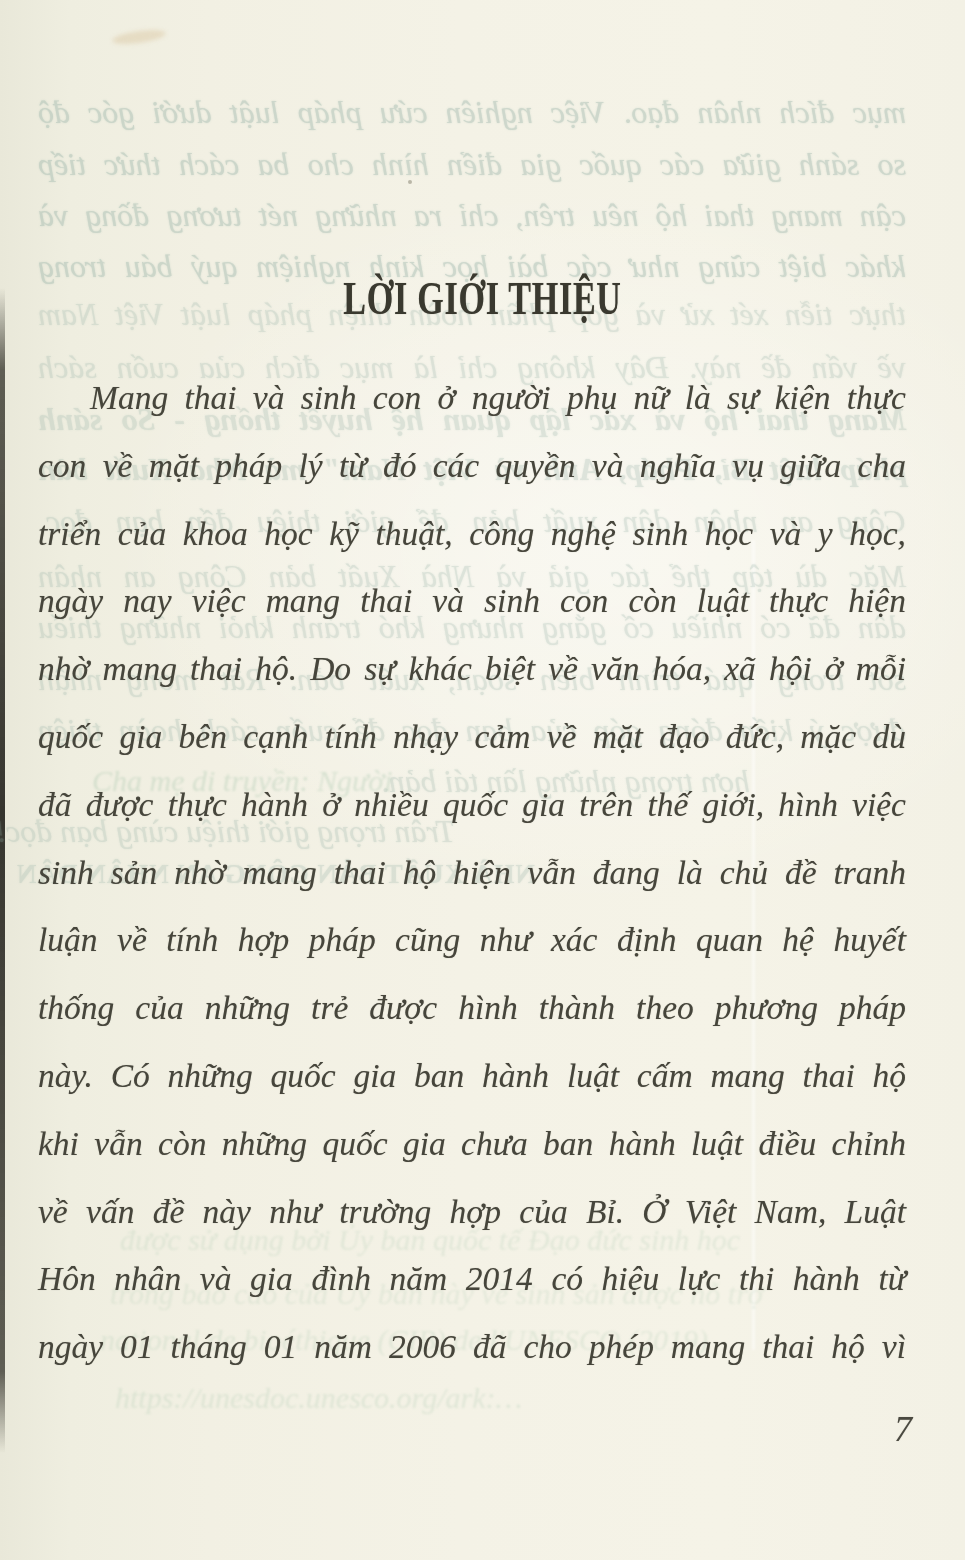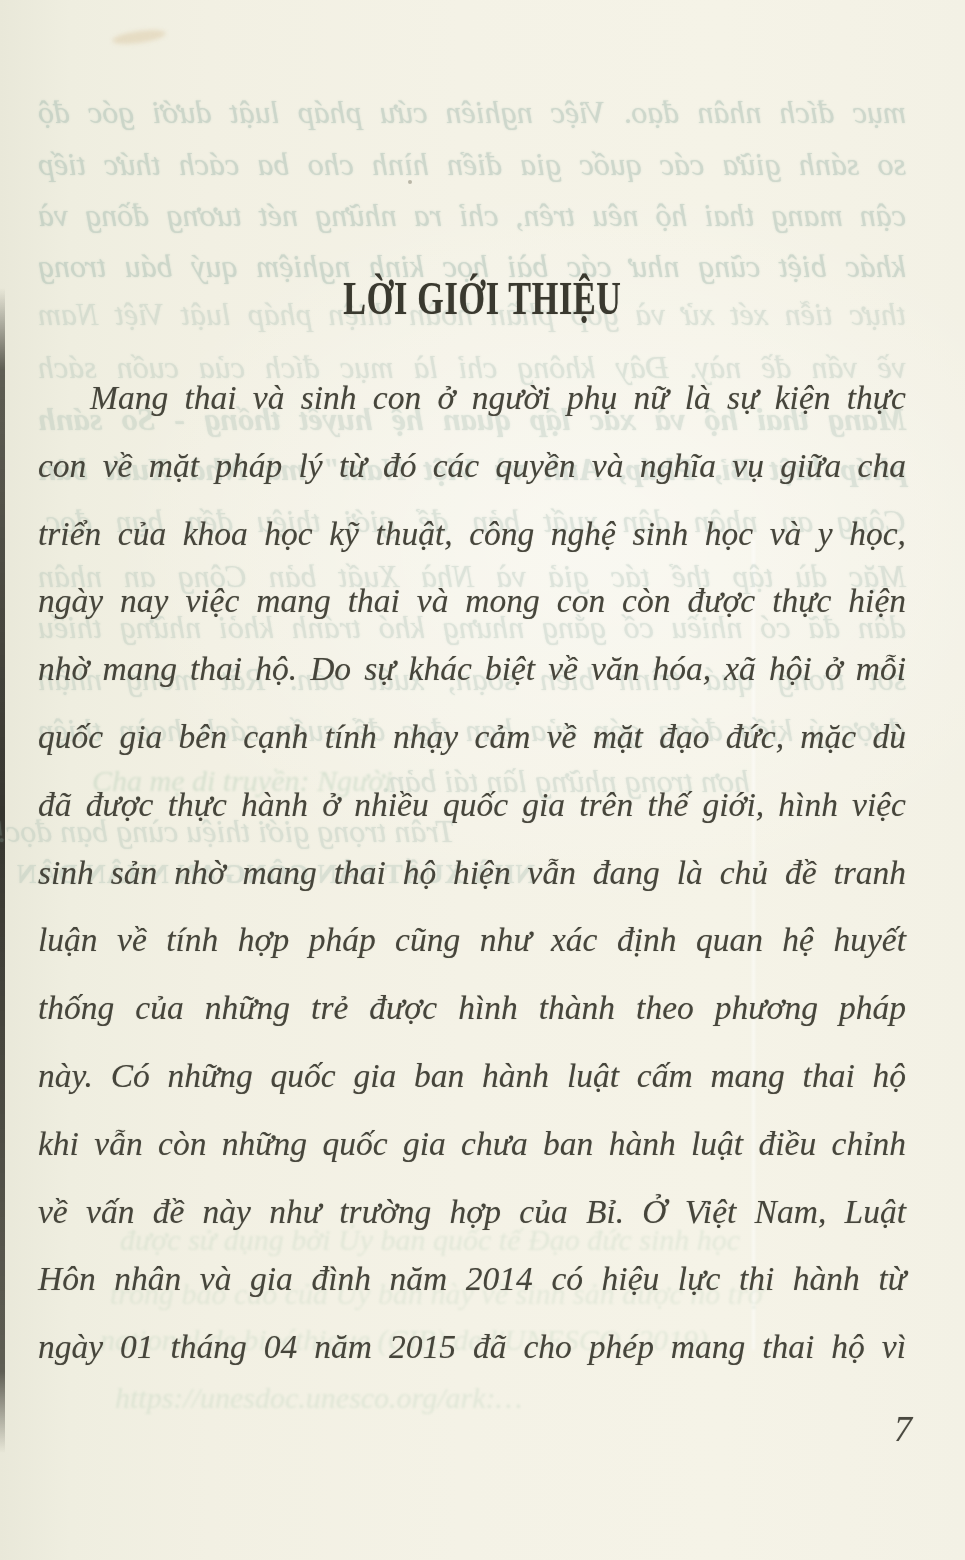--- a/index.html
+++ b/index.html
@@ -126,29 +126,29 @@
   <div class="faint" style="top:1276px; left:110px; opacity:0.18;">trong báo cáo của Ủy ban này về sinh sản được hỗ trợ</div>
   <div class="faint" style="top:1322px; left:100px; opacity:0.20;">national de bioéthique (CIB) de l'UNESCO (2019)</div>
   <div class="faint" style="top:1380px; left:115px; opacity:0.22;">https://unesdoc.unesco.org/ark:…</div>
 
   <div class="title">LỜI GIỚI THIỆU</div>
 
   <div class="body-text">
     <div class="body-line indent">Mang thai và sinh con ở người phụ nữ là sự kiện thực</div>
     <div class="body-line">con về mặt pháp lý từ đó các quyền và nghĩa vụ giữa cha</div>
     <div class="body-line">triển của khoa học kỹ thuật, công nghệ sinh học và y học,</div>
-    <div class="body-line">ngày nay việc mang thai và mong con còn được thực hiện</div>
+    <div class="body-line">ngày nay việc mang thai và sinh con còn luật thực hiện</div>
     <div class="body-line">nhờ mang thai hộ. Do sự khác biệt về văn hóa, xã hội ở mỗi</div>
     <div class="body-line">quốc gia bên cạnh tính nhạy cảm về mặt đạo đức, mặc dù</div>
     <div class="body-line">đã được thực hành ở nhiều quốc gia trên thế giới, hình việc</div>
     <div class="body-line">sinh sản nhờ mang thai hộ hiện vẫn đang là chủ đề tranh</div>
     <div class="body-line">luận về tính hợp pháp cũng như xác định quan hệ huyết</div>
     <div class="body-line">thống của những trẻ được hình thành theo phương pháp</div>
     <div class="body-line">này. Có những quốc gia ban hành luật cấm mang thai hộ</div>
     <div class="body-line">khi vẫn còn những quốc gia chưa ban hành luật điều chỉnh</div>
     <div class="body-line">về vấn đề này như trường hợp của Bỉ. Ở Việt Nam, Luật</div>
     <div class="body-line">Hôn nhân và gia đình năm 2014 có hiệu lực thi hành từ</div>
-    <div class="body-line">ngày 01 tháng 04 năm 2015 đã cho phép mang thai hộ vì</div>
+    <div class="body-line">ngày 01 tháng 01 năm 2006 đã cho phép mang thai hộ vì</div>
   </div>
 
   <div class="page-number">7</div>
 
 </div>
 
 </body></html>

